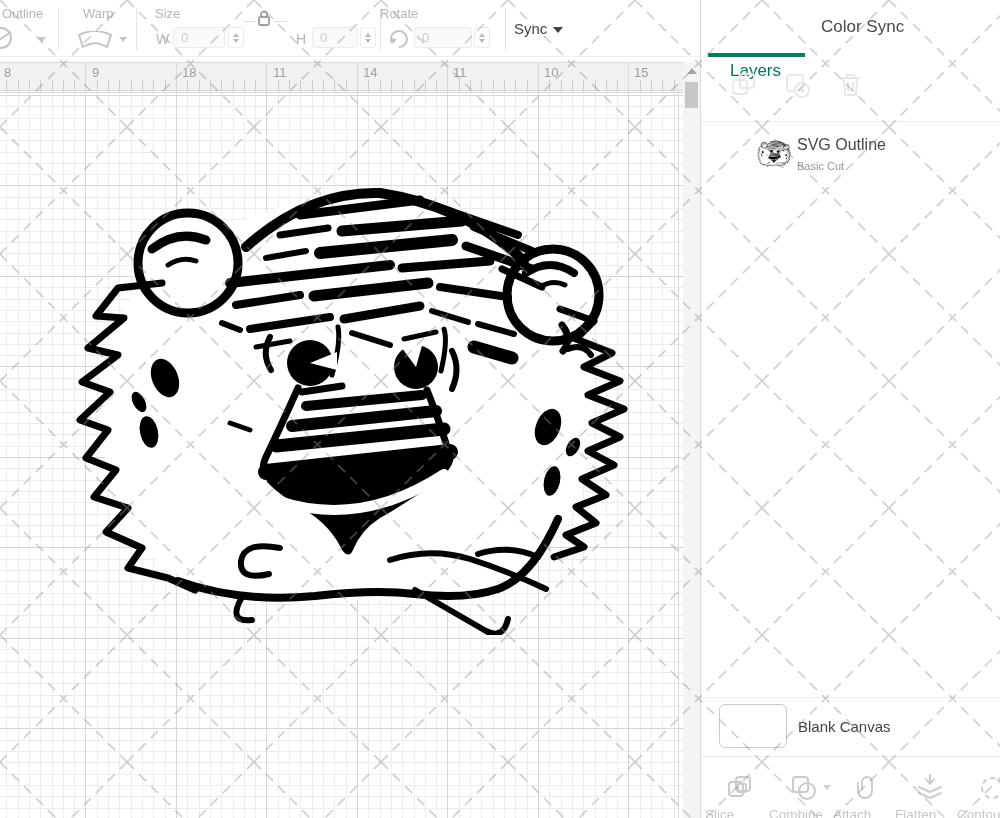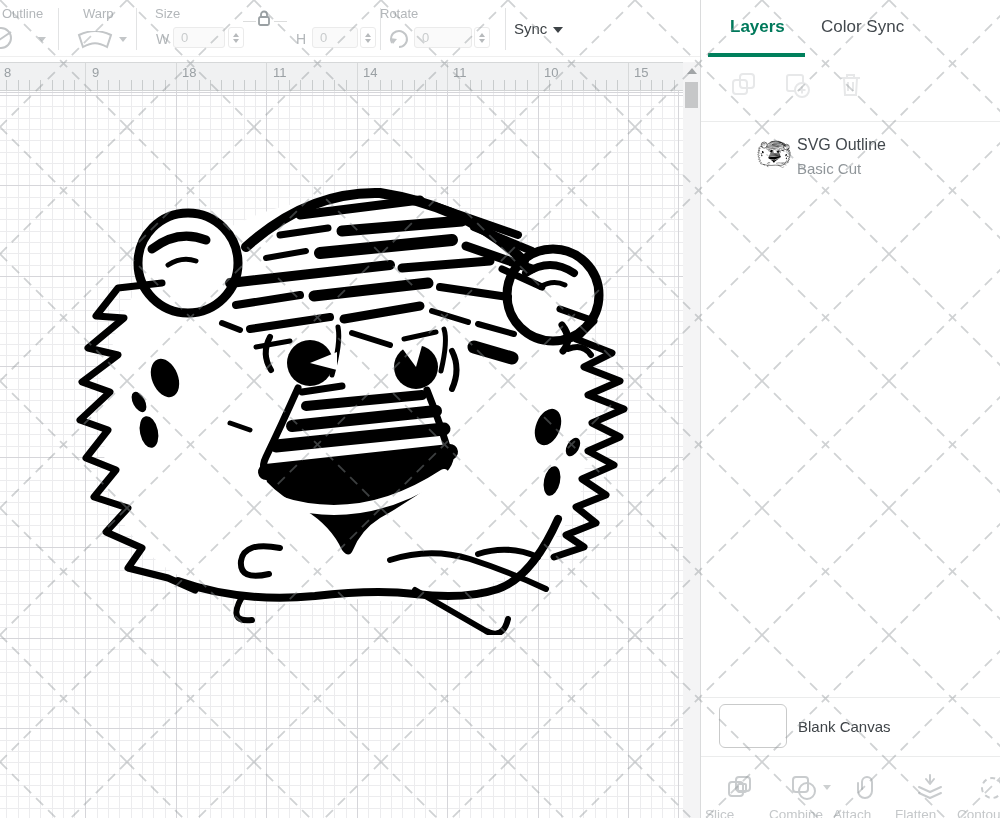--- a/index.html
+++ b/index.html
@@ -47,29 +47,29 @@
   
   .vscroll { position:absolute; left:683px; top:62px; width:17px; height:756px; background:#f4f4f5; z-index:4; }
   .vs-up { position:absolute; left:0; top:0; width:17px; height:17px; display:flex; align-items:center; justify-content:center; }
   .vs-up-tri { width:0;height:0;border-left:5px solid transparent;border-right:5px solid transparent;border-bottom:6px solid #a2a5a7; }
   .vs-thumb { position:absolute; left:2px; top:20px; width:13px; height:26px; background:#c6c7c8; }
 
   
   .panel { position:absolute; left:700px; top:0; width:300px; height:818px; background:#fff;
     border-left:1px solid #dadbdc; z-index:5; }
   .tab { position:absolute; top:17px; font-size:17px; }
-  .tab.active { color:#00795b; font-weight:bold; }
+  .tab.active { color:#00795b; font-weight:normal;margin-top:44px; }
   .tab.idle { color:#42484d; }
   .tab-underline { position:absolute; left:7px; top:53px; width:97px; height:4px; background:#00805c; }
   .p-icons { position:absolute; top:72px; display:flex; gap:29px; left:30px; }
   .p-divider { position:absolute; left:0; width:300px; height:1px; background:#ebecec; }
   .layer-row { position:absolute; left:6px; top:132px; width:300px; height:52px; }
   .layer-thumb { position:absolute; left:50px; top:6px; width:34px; height:32px; }
   .layer-title { position:absolute; left:90px; top:4px; font-size:16px; color:#42484d; }
-  .layer-sub { position:absolute; left:90px; top:28px; font-size:15px; color:#90969a; }
+  .layer-sub { position:absolute; left:90px; top:28px; font-size:11px; color:#90969a; }
   .swatch { position:absolute; left:18px; top:704px; width:68px; height:44px; background:#fff;
     border:1px solid #c9caca; border-radius:6px; }
   .swatch-label { position:absolute; left:97px; top:718px; font-size:15px; color:#3e4347; }
   .tools { position:absolute; left:0; top:757px; width:300px; height:61px; }
   .tool { position:absolute; top:16px; width:70px; text-align:left; }
   .tool .ic { height:30px; display:flex; align-items:center; justify-content:center; }
   .tool .lbl { margin-top:4px; font-size:13.5px; color:#c5c8ca; white-space:nowrap; }
   .combine-caret { position:absolute; width:0;height:0;border-left:4px solid transparent;border-right:4px solid transparent;border-top:5px solid #cdd0d1; }
 
   

